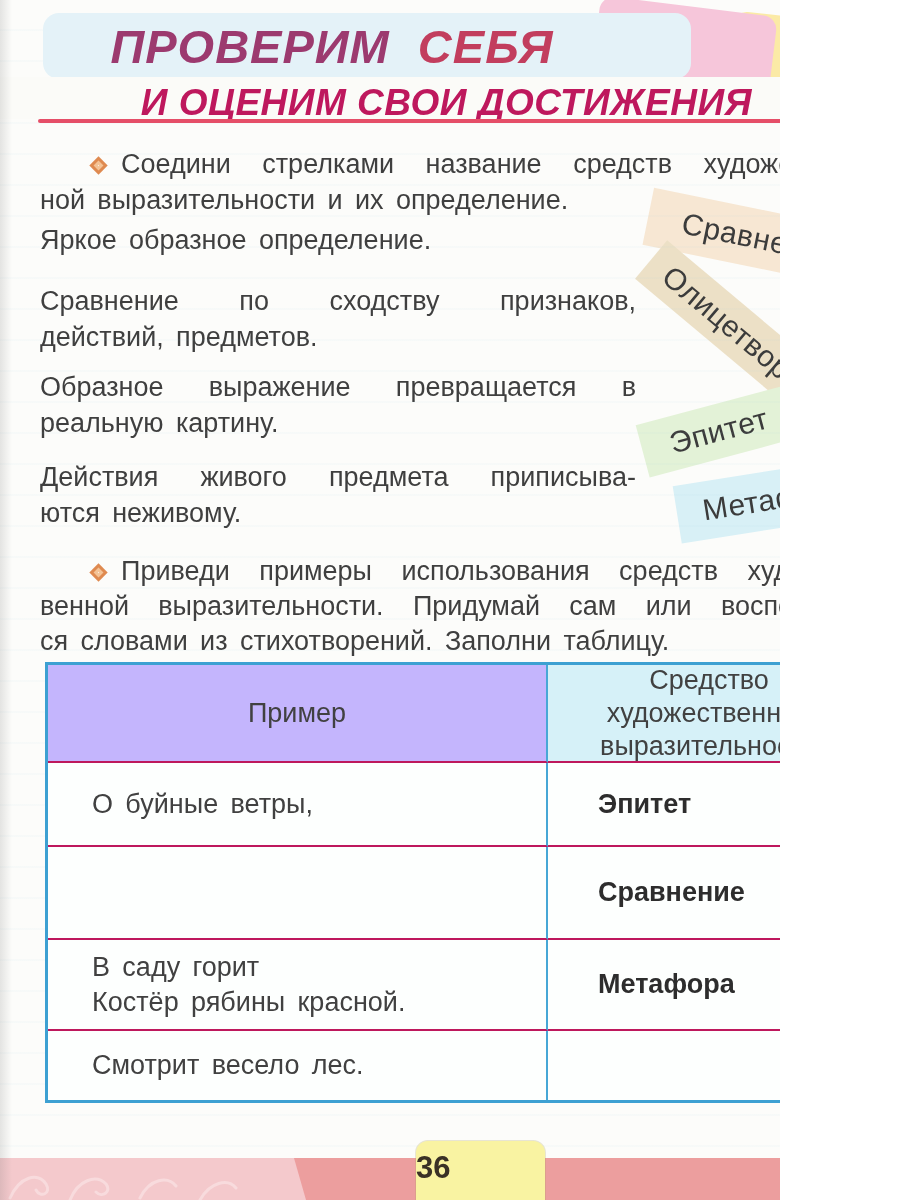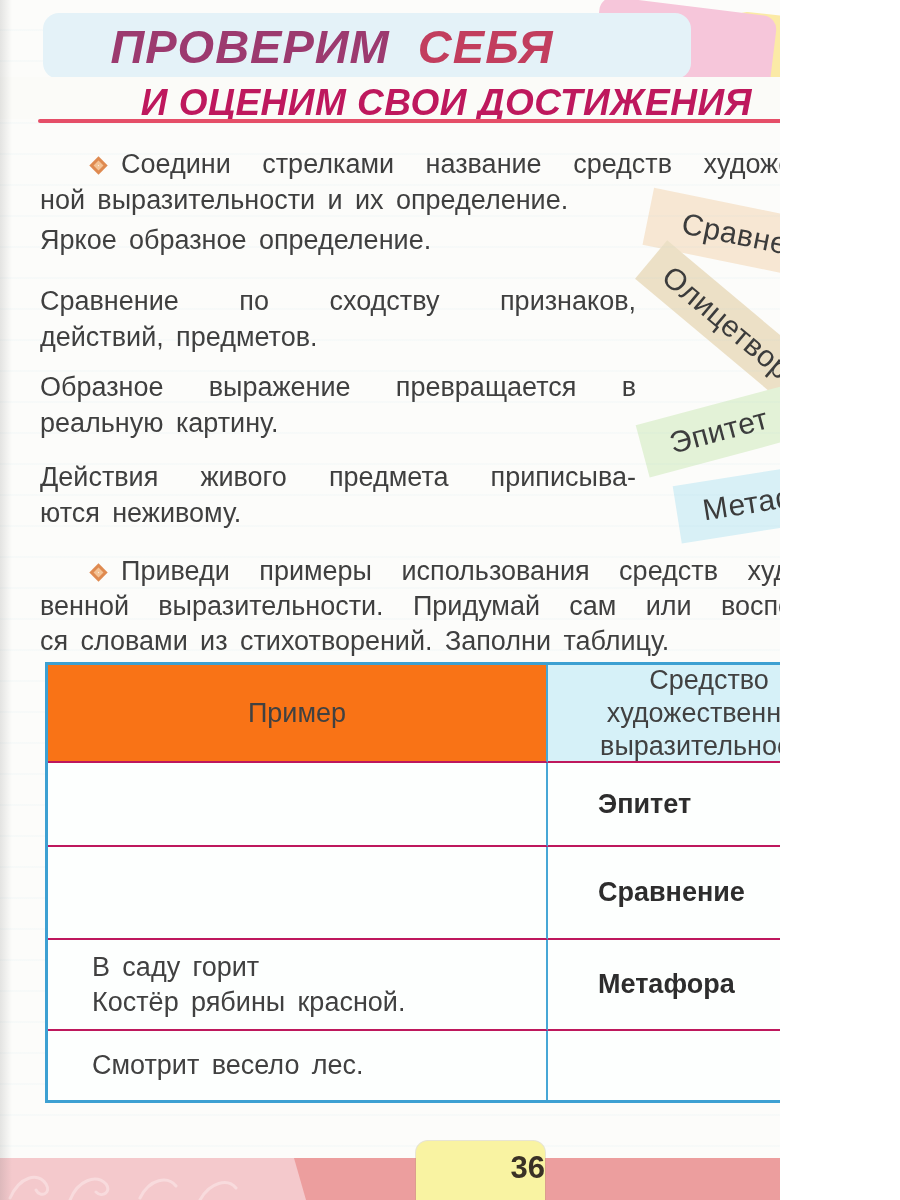--- a/index.html
+++ b/index.html
@@ -88,21 +88,21 @@
   .footer-band{
     position:absolute;left:0;top:1158px;width:900px;height:42px;z-index:5;
   }
   .footer-light{position:absolute;top:0;height:42px;}
   .footer-light.lft{left:-30px;width:330px;transform:skewX(16deg);}
   .footer-light.rgt{left:800px;width:140px;transform:skewX(-18deg);}
   .swirls{position:absolute;left:0;top:0;z-index:1;}
   .page-tab{
     position:absolute;left:416px;top:1141px;width:129px;height:59px;
     border-radius:12px 12px 0 0;z-index:7;
-    display:flex;justify-content:flex-end;align-items:flex-start;
+    display:flex;justify-content:flex-start;align-items:flex-start;
     padding-top:9px;box-sizing:border-box;
     font-weight:bold;font-size:31px;color:#3a3126;
     box-shadow:0 0 0 1px rgba(170,160,90,0.25);
   }
 </style>
 </head>
 <body>
 
 <div class="page">
 
@@ -157,24 +157,25 @@
       <span class="bullet" style="background: rgb(223, 138, 80);">
         <span class="bullet-in" style="background: rgb(244, 195, 150);"></span>
         <span class="bullet-core"></span>
       </span><span>Приведи примеры использования средств художест-</span>
     </div>
     <div class="line just">венной выразительности. Придумай сам или воспользуй-</div>
     <div class="line">ся словами из стихотворений. Заполни таблицу.</div>
   </div>
 
   <div class="tbl">
-    <div class="cell hdr" style="background: #f97316;">Пример</div>
+    <div class="cell hdr" style="background: #c4b5fd;">Пример</div>
     <div class="cell hdr lastcol" style="background: rgb(214, 241, 248);">Средство художественной выразительности</div>
 
     <div class="cell example">
+      <div>О буйные ветры,</div>
     </div>
     <div class="cell device lastcol">Эпитет</div>
 
     <div class="cell example">
       <div></div>
     </div>
     <div class="cell device lastcol">Сравнение</div>
 
     <div class="cell example">
       <div>В саду горит</div>

